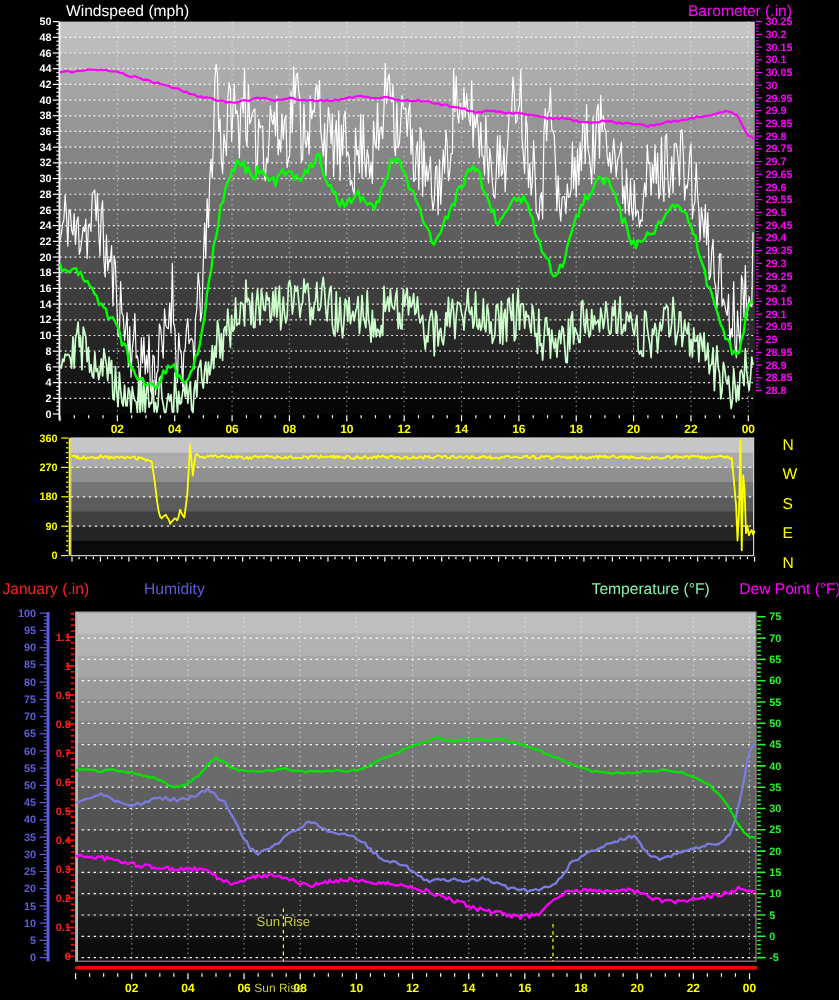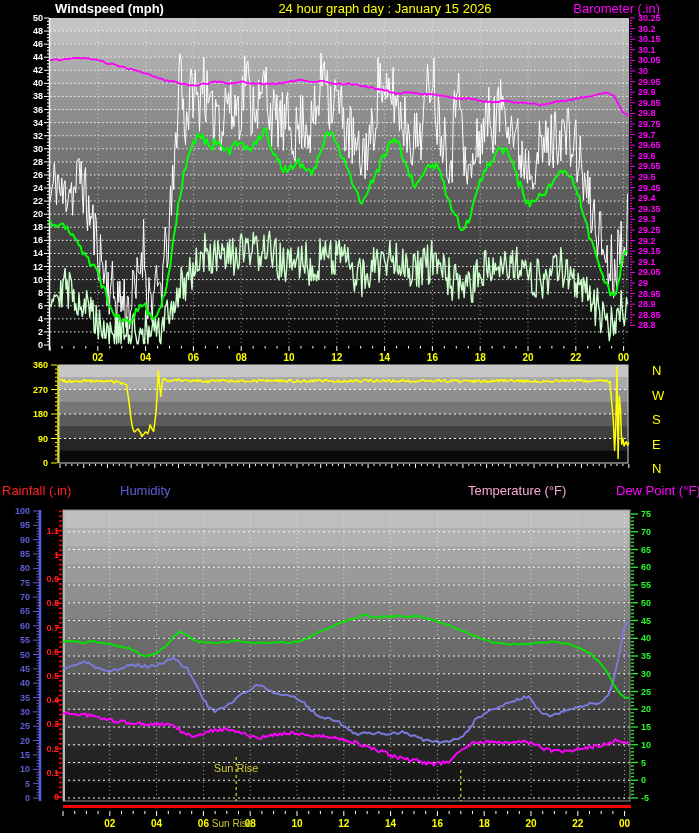--- a/index.html
+++ b/index.html
@@ -1,20 +1,20 @@
 <!DOCTYPE html>
 <html><head>
 <meta charset="utf-8">
 <style>
   html,body{margin:0;padding:0;background:#000;}
   .screen{position:relative;width:699px;height:833px;background:#000;overflow:hidden;
           font-family:"Liberation Sans",sans-serif;}
   .hlabel{position:absolute;font-size:13px;white-space:nowrap;line-height:14px;}
   .c-white{color:#ffffff;} .c-yellow{color:#ffff00;} .c-magenta{color:#ff00ff;margin-left:24px;}
-  .c-red{color:#ff2020;} .c-blue{color:#5d5dd8;} .c-green{color:#f9a8d4;}
+  .c-red{color:#ff2020;} .c-blue{color:#5d5dd8;} .c-green{color:#86efac;margin-left:25px;}
   svg{position:absolute;top:0;left:0;}
 </style>
 </head>
 <body>
 
 <div class="screen">
 
   <svg id="gfx" width="699" height="833" viewBox="0 0 699 833">
       <g>
         <rect x="50" y="18.00" width="579" height="13.68" fill="rgb(196,196,196)"></rect>
@@ -973,21 +973,20 @@
         <text x="577.8" y="827" fill="#ffff00" font-size="10" font-weight="bold" text-anchor="middle" font-family="&quot;Liberation Sans&quot;,sans-serif">22</text>
         <text x="624.5999999999999" y="827" fill="#ffff00" font-size="10" font-weight="bold" text-anchor="middle" font-family="&quot;Liberation Sans&quot;,sans-serif">00</text>
         <text x="232.16" y="827" fill="#cccc33" font-size="10" font-weight="normal" text-anchor="middle" font-family="&quot;Liberation Sans&quot;,sans-serif">Sun Rise</text>
         <polyline points="63.0,712.6 64.9,714.0 66.7,712.0 68.6,713.3 70.5,714.3 72.4,713.9 74.2,714.6 76.1,714.0 78.0,715.4 79.8,715.5 81.7,713.6 83.6,714.1 85.5,713.5 87.3,717.0 89.2,713.9 91.1,715.7 93.0,715.3 94.8,716.4 96.7,716.6 98.6,716.8 100.4,718.6 102.3,719.3 104.2,718.2 106.1,719.8 107.9,719.7 109.8,718.4 111.7,719.0 113.5,722.4 115.4,721.5 117.3,722.9 119.2,722.0 121.0,720.4 122.9,720.8 124.8,720.8 126.6,723.8 128.5,722.8 130.4,724.1 132.3,723.7 134.1,723.9 136.0,723.9 137.9,722.9 139.8,722.0 141.6,725.3 143.5,723.5 145.4,725.3 147.2,724.9 149.1,725.3 151.0,723.1 152.9,725.3 154.7,723.2 156.6,724.7 158.5,723.3 160.3,725.6 162.2,722.7 164.1,725.7 166.0,723.8 167.8,723.7 169.7,724.7 171.6,724.6 173.4,725.4 175.3,727.0 177.2,729.0 179.1,728.2 180.9,732.7 182.8,732.1 184.7,733.2 186.6,734.8 188.4,733.5 190.3,734.9 192.2,737.2 194.0,736.8 195.9,735.5 197.8,735.8 199.7,734.3 201.5,734.5 203.4,734.7 205.3,732.2 207.1,731.7 209.0,731.8 210.9,729.5 212.8,732.0 214.6,729.1 216.5,730.3 218.4,731.3 220.2,728.7 222.1,731.1 224.0,728.9 225.9,728.0 227.7,730.0 229.6,730.6 231.5,730.0 233.4,730.2 235.2,732.0 237.1,731.5 239.0,731.6 240.8,733.6 242.7,733.2 244.6,732.5 246.5,735.0 248.3,736.0 250.2,737.4 252.1,735.7 253.9,736.1 255.8,736.9 257.7,738.2 259.6,739.1 261.4,738.6 263.3,735.5 265.2,737.3 267.0,736.1 268.9,736.0 270.8,734.4 272.7,736.3 274.5,733.2 276.4,735.0 278.3,735.3 280.2,733.5 282.0,735.3 283.9,732.3 285.8,734.2 287.6,733.9 289.5,734.5 291.4,731.5 293.3,732.4 295.1,734.4 297.0,733.7 298.9,734.9 300.7,733.5 302.6,733.5 304.5,734.8 306.4,735.0 308.2,735.3 310.1,735.9 312.0,736.5 313.8,736.7 315.7,735.0 317.6,736.5 319.5,735.2 321.3,737.1 323.2,734.8 325.1,737.0 327.0,736.9 328.8,737.9 330.7,737.7 332.6,737.9 334.4,736.6 336.3,738.2 338.2,738.3 340.1,739.9 341.9,738.2 343.8,740.4 345.7,740.3 347.5,741.3 349.4,741.7 351.3,743.1 353.2,743.2 355.0,740.8 356.9,741.9 358.8,744.1 360.6,745.6 362.5,746.5 364.4,745.9 366.3,745.1 368.1,746.9 370.0,747.1 371.9,749.6 373.8,747.6 375.6,749.4 377.5,751.7 379.4,752.1 381.2,750.1 383.1,751.2 385.0,751.2 386.9,752.0 388.7,755.9 390.6,755.1 392.5,757.3 394.3,754.9 396.2,757.2 398.1,759.1 400.0,756.2 401.8,757.6 403.7,758.5 405.6,759.0 407.4,758.0 409.3,761.1 411.2,760.6 413.1,759.3 414.9,759.5 416.8,759.3 418.7,761.1 420.6,761.2 422.4,763.6 424.3,761.8 426.2,764.6 428.0,761.9 429.9,763.1 431.8,762.9 433.7,765.6 435.5,762.9 437.4,762.3 439.3,761.8 441.1,764.9 443.0,761.3 444.9,763.0 446.8,761.5 448.6,762.8 450.5,760.6 452.4,758.2 454.2,756.5 456.1,754.1 458.0,752.6 459.9,751.2 461.7,749.3 463.6,748.8 465.5,748.0 467.4,746.3 469.2,746.3 471.1,742.9 473.0,742.2 474.8,742.5 476.7,743.0 478.6,742.7 480.5,741.5 482.3,743.3 484.2,743.2 486.1,741.0 487.9,740.7 489.8,742.9 491.7,741.0 493.6,742.5 495.4,741.4 497.3,743.0 499.2,741.5 501.0,743.0 502.9,743.8 504.8,741.8 506.7,742.2 508.5,742.9 510.4,742.9 512.3,743.1 514.2,741.6 516.0,742.8 517.9,741.3 519.8,741.2 521.6,742.7 523.5,740.5 525.4,741.3 527.3,742.0 529.1,744.1 531.0,741.8 532.9,744.0 534.7,744.7 536.6,744.5 538.5,745.0 540.4,747.1 542.2,748.5 544.1,750.2 546.0,748.4 547.8,748.4 549.7,749.1 551.6,752.0 553.5,750.3 555.3,750.1 557.2,749.9 559.1,750.1 561.0,751.4 562.8,752.8 564.7,750.1 566.6,750.5 568.4,750.7 570.3,750.3 572.2,751.6 574.1,750.3 575.9,749.6 577.8,748.0 579.7,749.4 581.5,748.9 583.4,748.9 585.3,747.3 587.2,749.0 589.0,745.7 590.9,747.4 592.8,748.4 594.6,744.8 596.5,744.9 598.4,746.8 600.3,746.9 602.1,746.2 604.0,743.1 605.9,744.3 607.8,744.8 609.6,742.2 611.5,743.7 613.4,741.6 615.2,739.1 617.1,740.8 619.0,741.1 620.9,741.7 622.7,742.9 624.6,741.9 626.5,743.5 628.3,741.7" fill="none" stroke="#ff00ff" stroke-width="1.9" stroke-linejoin="round"></polyline>
         <polyline points="63.0,668.3 65.3,668.8 67.7,667.2 70.0,666.4 72.4,665.5 74.7,665.3 77.0,664.7 79.4,663.2 81.7,662.7 84.1,661.2 86.4,663.1 88.7,662.8 91.1,664.5 93.4,665.9 95.8,668.2 98.1,667.4 100.4,668.8 102.8,669.6 105.1,670.4 107.5,670.9 109.8,672.0 112.1,670.6 114.5,669.0 116.8,670.6 119.2,669.7 121.5,667.9 123.8,668.4 126.2,665.9 128.5,665.0 130.9,665.2 133.2,664.4 135.5,666.7 137.9,664.0 140.2,666.5 142.6,667.2 144.9,664.8 147.2,667.8 149.6,666.5 151.9,664.9 154.3,665.9 156.6,666.3 158.9,663.4 161.3,663.9 163.6,663.6 166.0,661.3 168.3,659.0 170.6,660.1 173.0,657.3 175.3,659.9 177.7,660.3 180.0,663.0 182.3,666.4 184.7,667.2 187.0,667.5 189.4,672.8 191.7,677.1 194.0,680.7 196.4,685.2 198.7,689.3 201.1,695.3 203.4,699.7 205.7,701.1 208.1,707.2 210.4,707.4 212.8,710.1 215.1,712.2 217.4,709.6 219.8,708.4 222.1,707.9 224.5,707.4 226.8,705.6 229.1,703.4 231.5,703.3 233.8,701.4 236.2,697.9 238.5,696.0 240.8,694.2 243.2,692.9 245.5,692.7 247.9,691.4 250.2,690.1 252.5,689.0 254.9,685.7 257.2,684.6 259.6,686.0 261.9,685.4 264.2,686.8 266.6,689.5 268.9,690.2 271.3,691.0 273.6,693.3 275.9,693.1 278.3,694.0 280.6,694.6 283.0,695.4 285.3,694.6 287.6,694.9 290.0,696.2 292.3,696.3 294.7,696.7 297.0,699.3 299.3,700.4 301.7,701.8 304.0,701.9 306.4,706.5 308.7,706.8 311.0,711.2 313.4,710.8 315.7,714.7 318.1,715.9 320.4,717.4 322.7,717.5 325.1,718.8 327.4,717.6 329.8,718.1 332.1,720.1 334.4,721.0 336.8,721.1 339.1,721.3 341.5,725.3 343.8,726.0 346.1,727.4 348.5,729.8 350.8,730.2 353.2,733.4 355.5,733.0 357.8,735.1 360.2,733.7 362.5,732.8 364.9,732.3 367.2,733.3 369.5,732.4 371.9,734.0 374.2,734.2 376.6,732.8 378.9,732.0 381.2,733.7 383.6,733.7 385.9,734.8 388.3,734.5 390.6,734.3 392.9,732.4 395.3,732.7 397.6,734.1 400.0,732.8 402.3,731.0 404.6,733.0 407.0,732.7 409.3,735.1 411.7,736.1 414.0,735.2 416.3,736.3 418.7,737.6 421.0,737.7 423.4,741.1 425.7,739.6 428.0,739.7 430.4,740.9 432.7,741.8 435.1,741.1 437.4,740.8 439.7,743.2 442.1,742.0 444.4,741.5 446.8,741.0 449.1,742.1 451.4,740.6 453.8,738.9 456.1,739.2 458.5,738.9 460.8,737.1 463.1,736.3 465.5,732.6 467.8,731.1 470.2,727.7 472.5,725.1 474.8,719.5 477.2,717.5 479.5,717.0 481.9,716.6 484.2,713.6 486.5,712.8 488.9,710.6 491.2,709.8 493.6,708.8 495.9,709.1 498.2,707.6 500.6,706.4 502.9,705.8 505.3,703.3 507.6,702.8 509.9,702.6 512.3,701.3 514.6,701.6 517.0,698.7 519.3,699.9 521.6,699.2 524.0,696.4 526.3,698.1 528.7,696.3 531.0,699.4 533.3,702.1 535.7,707.0 538.0,708.9 540.4,711.9 542.7,713.9 545.0,713.6 547.4,714.4 549.7,716.6 552.1,715.3 554.4,714.1 556.7,713.5 559.1,714.1 561.4,711.3 563.8,711.8 566.1,710.1 568.4,710.2 570.8,709.1 573.1,708.7 575.5,707.4 577.8,707.5 580.1,706.0 582.5,707.1 584.8,705.4 587.2,705.4 589.5,703.0 591.8,703.2 594.2,703.6 596.5,704.0 598.9,703.3 601.2,701.8 603.5,700.2 605.9,696.8 608.2,695.4 610.6,688.9 612.9,682.4 615.2,672.0 617.6,662.1 619.9,650.8 622.3,636.1 624.6,626.5 626.9,622.8 629.3,620.0" fill="none" stroke="#7b7be0" stroke-width="1.9" stroke-linejoin="round"></polyline>
         <polyline points="63.0,642.4 65.3,641.2 67.7,641.4 70.0,641.0 72.4,641.3 74.7,641.2 77.0,641.8 79.4,641.6 81.7,643.3 84.1,643.3 86.4,642.4 88.7,641.3 91.1,641.6 93.4,641.0 95.8,641.8 98.1,642.7 100.4,642.9 102.8,642.7 105.1,643.7 107.5,643.8 109.8,643.1 112.1,644.6 114.5,645.6 116.8,645.2 119.2,646.9 121.5,646.4 123.8,647.9 126.2,647.8 128.5,647.6 130.9,649.5 133.2,650.1 135.5,650.9 137.9,652.6 140.2,654.5 142.6,655.3 144.9,656.3 147.2,655.3 149.6,655.8 151.9,654.3 154.3,654.0 156.6,652.7 158.9,651.7 161.3,648.8 163.6,647.7 166.0,646.2 168.3,643.1 170.6,640.9 173.0,637.2 175.3,635.2 177.7,633.3 180.0,631.1 182.3,633.4 184.7,634.0 187.0,635.2 189.4,636.4 191.7,639.1 194.0,640.1 196.4,640.4 198.7,642.5 201.1,641.5 203.4,642.1 205.7,642.5 208.1,643.0 210.4,642.1 212.8,642.9 215.1,643.1 217.4,643.1 219.8,642.6 222.1,641.9 224.5,641.7 226.8,642.5 229.1,642.1 231.5,640.6 233.8,641.4 236.2,640.0 238.5,640.6 240.8,641.3 243.2,642.4 245.5,642.3 247.9,642.3 250.2,642.5 252.5,642.5 254.9,643.8 257.2,642.4 259.6,642.5 261.9,642.7 264.2,642.7 266.6,642.6 268.9,643.1 271.3,642.6 273.6,642.2 275.9,642.8 278.3,642.3 280.6,641.6 283.0,642.0 285.3,642.4 287.6,643.1 290.0,643.1 292.3,642.2 294.7,641.2 297.0,642.4 299.3,641.4 301.7,640.5 304.0,639.6 306.4,639.1 308.7,636.6 311.0,636.8 313.4,634.3 315.7,633.6 318.1,632.1 320.4,631.6 322.7,630.7 325.1,629.5 327.4,628.9 329.8,627.6 332.1,627.3 334.4,625.6 336.8,624.0 339.1,623.4 341.5,622.3 343.8,621.5 346.1,620.7 348.5,620.1 350.8,619.5 353.2,618.4 355.5,618.5 357.8,617.5 360.2,615.7 362.5,615.1 364.9,614.5 367.2,615.2 369.5,616.6 371.9,616.9 374.2,617.2 376.6,617.3 378.9,617.5 381.2,617.7 383.6,616.4 385.9,616.3 388.3,616.5 390.6,616.7 392.9,616.3 395.3,616.3 397.6,615.6 400.0,615.9 402.3,616.2 404.6,616.9 407.0,616.9 409.3,617.0 411.7,616.0 414.0,616.1 416.3,615.8 418.7,616.4 421.0,616.1 423.4,617.8 425.7,618.4 428.0,618.5 430.4,619.1 432.7,620.6 435.1,619.9 437.4,621.0 439.7,622.3 442.1,622.9 444.4,623.9 446.8,624.9 449.1,625.0 451.4,626.0 453.8,627.9 456.1,628.5 458.5,629.3 460.8,630.8 463.1,631.2 465.5,631.7 467.8,633.1 470.2,633.9 472.5,635.7 474.8,635.9 477.2,637.1 479.5,637.7 481.9,639.2 484.2,639.7 486.5,639.9 488.9,640.8 491.2,641.8 493.6,643.4 495.9,642.2 498.2,643.0 500.6,643.3 502.9,643.2 505.3,644.0 507.6,644.1 509.9,644.9 512.3,644.1 514.6,643.6 517.0,644.1 519.3,644.9 521.6,643.8 524.0,643.8 526.3,644.7 528.7,643.8 531.0,644.0 533.3,643.6 535.7,642.5 538.0,642.3 540.4,643.0 542.7,642.6 545.0,642.5 547.4,643.1 549.7,641.9 552.1,641.2 554.4,641.6 556.7,642.3 559.1,642.3 561.4,643.2 563.8,643.3 566.1,643.7 568.4,643.3 570.8,645.0 573.1,645.9 575.5,646.5 577.8,647.7 580.1,648.2 582.5,649.6 584.8,650.5 587.2,652.5 589.5,653.0 591.8,654.3 594.2,657.8 596.5,659.6 598.9,661.6 601.2,664.1 603.5,667.6 605.9,670.2 608.2,674.5 610.6,678.2 612.9,683.4 615.2,686.9 617.6,690.1 619.9,693.7 622.3,695.4 624.6,697.4 626.9,697.7 629.3,698.1" fill="none" stroke="#00e400" stroke-width="1.9" stroke-linejoin="round"></polyline>
         <polyline points="63.0,806.5 74.7,806.5 86.4,806.5 98.1,806.5 109.8,806.5 121.5,806.5 133.2,806.5 144.9,806.5 156.6,806.5 168.3,806.5 180.0,806.5 191.7,806.5 203.4,806.5 215.1,806.5 226.8,806.5 238.5,806.5 250.2,806.5 261.9,806.5 273.6,806.5 285.3,806.5 297.0,806.5 308.7,806.5 320.4,806.5 332.1,806.5 343.8,806.5 355.5,806.5 367.2,806.5 378.9,806.5 390.6,806.5 402.3,806.5 414.0,806.5 425.7,806.5 437.4,806.5 449.1,806.5 460.8,806.5 472.5,806.5 484.2,806.5 495.9,806.5 507.6,806.5 519.3,806.5 531.0,806.5 542.7,806.5 554.4,806.5 566.1,806.5 577.8,806.5 589.5,806.5 601.2,806.5 612.9,806.5 624.6,806.5" fill="none" stroke="#ff0000" stroke-width="2.5" stroke-linejoin="round"></polyline>
       </g>
     </svg>
 
-  <div class="hlabel c-white" style="left:55px;top:2px;font-weight:bold;">Windspeed (mph)</div>
-  <div class="hlabel c-yellow" style="left:385px;top:2px;transform:translateX(-50%);">24 hour graph day : January 15 2026</div>
+  <div class="hlabel c-white" style="left:55px;top:2px;">Windspeed (mph)</div>
   <div class="hlabel c-magenta" style="right:39px;top:2px;">Barometer (.in)</div>
 
-  <div class="hlabel c-red" style="left:2px;top:484px;">Rainfall (.in)</div>
+  <div class="hlabel c-red" style="left:2px;top:484px;">January (.in)</div>
   <div class="hlabel c-blue" style="left:100px;top:484px;margin-left:20px;">Humidity</div>
   <div class="hlabel c-green" style="left:468px;top:484px;">Temperature (°F)</div>
   <div class="hlabel c-magenta" style="left:592px;top:484px;">Dew Point (°F)</div>
 </div>
 
 </body></html>

